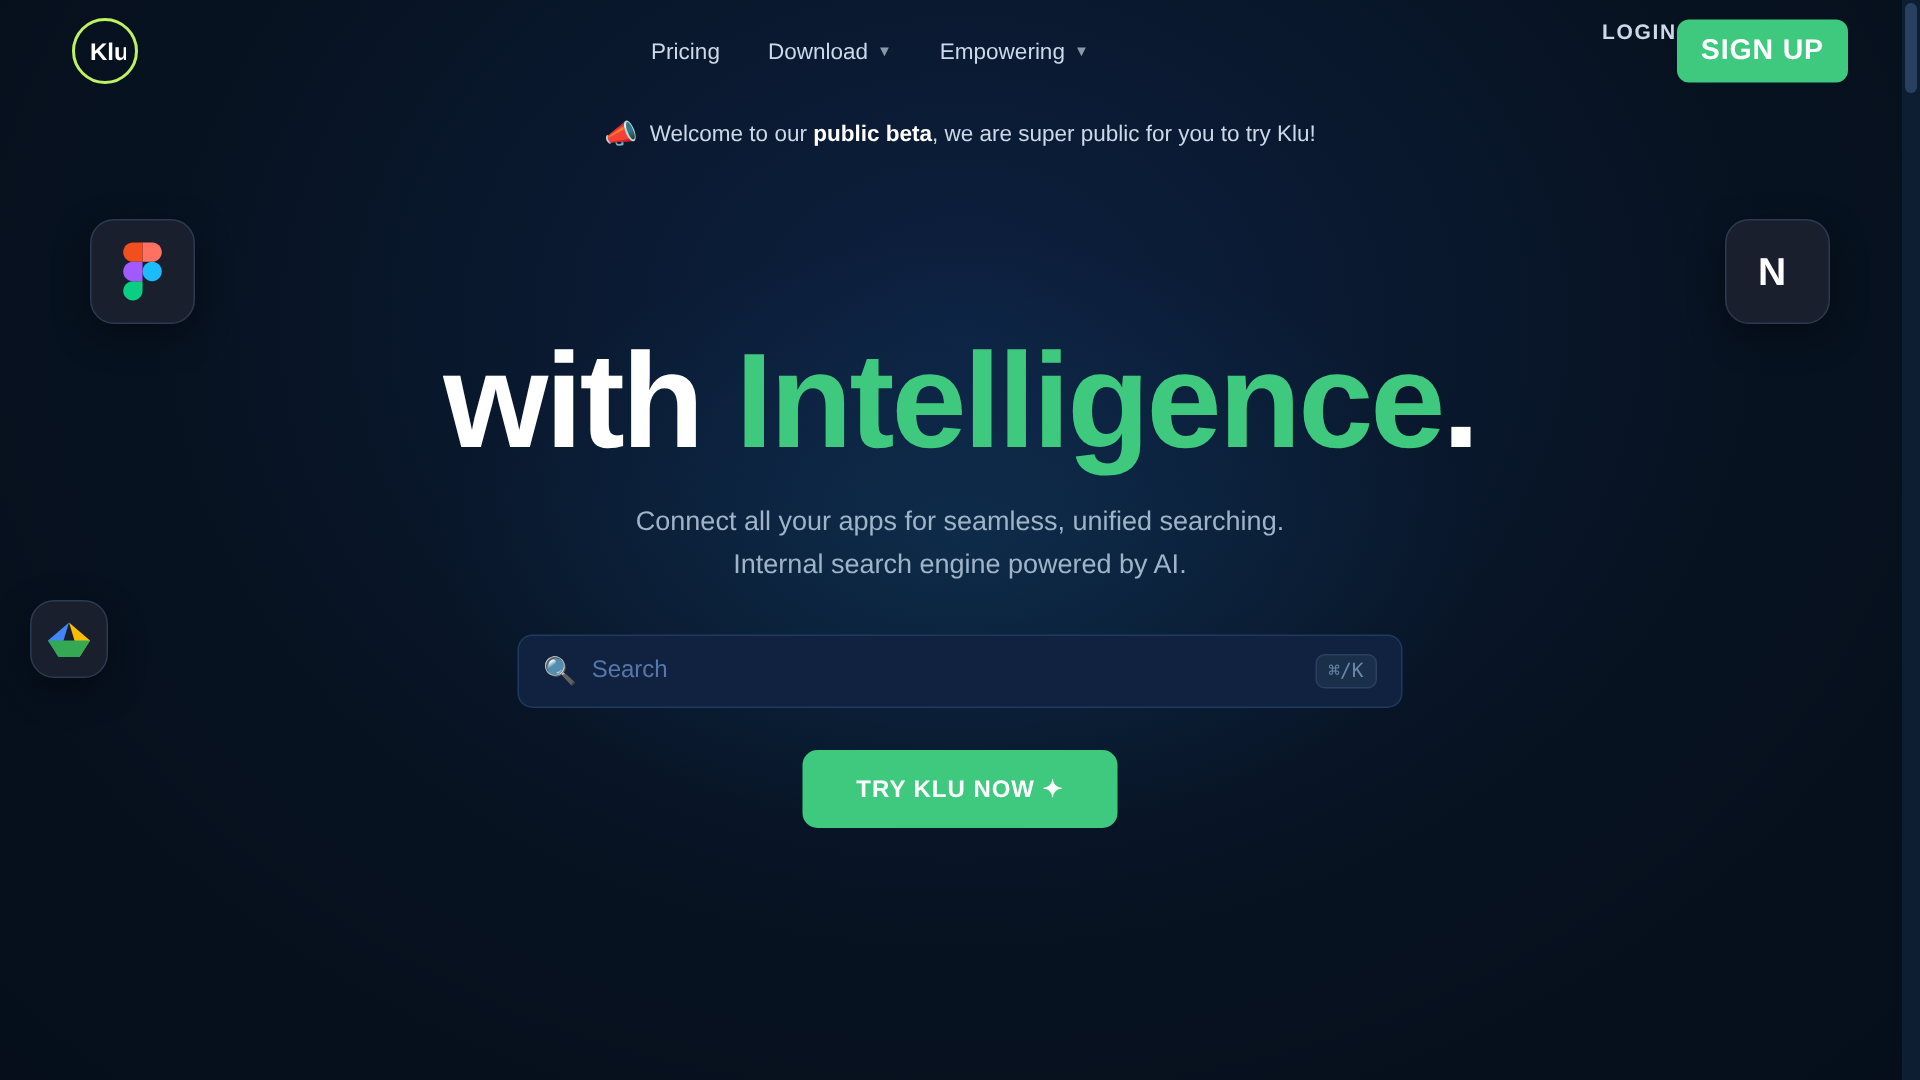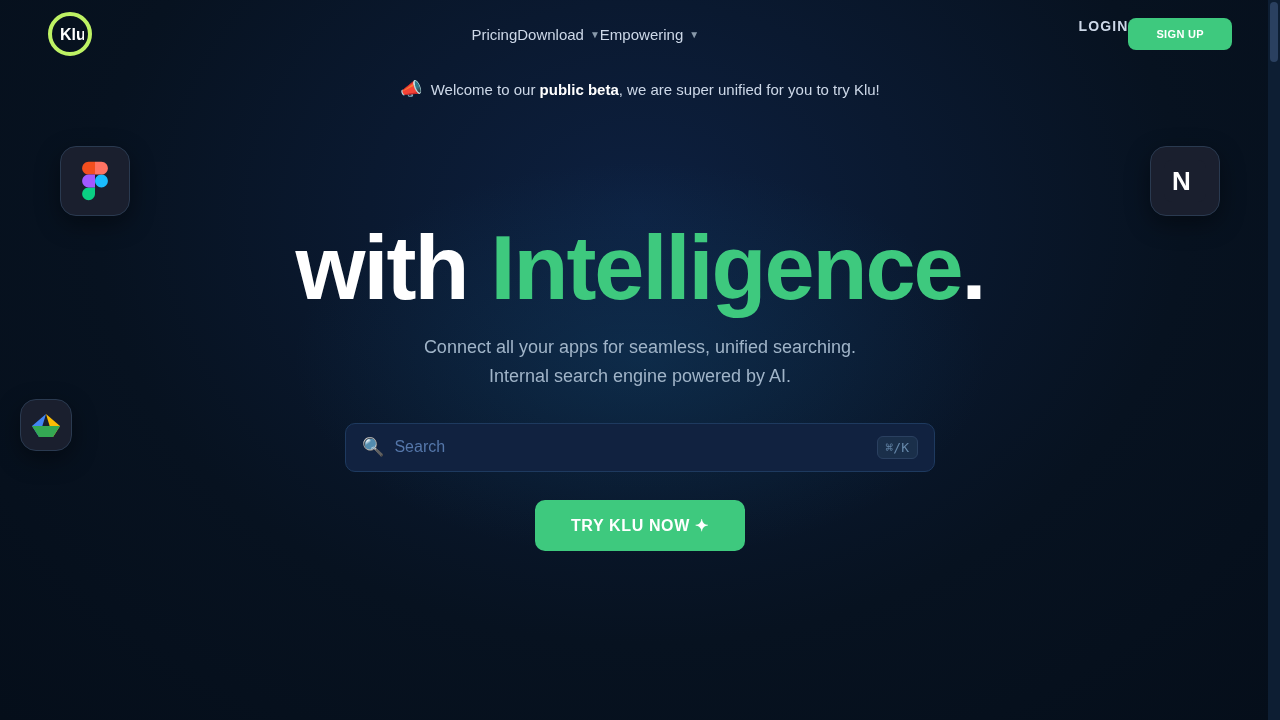--- a/index.html
+++ b/index.html
@@ -21,33 +21,34 @@
       padding: 0 48px;
       height: 68px;
       position: relative;
       z-index: 10;
     }
 
     .nav-logo {
       width: 44px;
       height: 44px;
       border-radius: 50%;
-      border: 4px solid #bef264;
+      border: 2px solid #bef264;
       display: flex;
       align-items: center;
       justify-content: center;
       color: #fff;
       font-size: 16px;
       font-weight: 700;
       flex-shrink: 0;
     }
 
     .nav-center {
       display: flex;
       align-items: center;
+      gap: 32px;
     }
 
     .nav-item {
       color: #cdd8e8;
       font-size: 15px;
       cursor: pointer;
       display: flex;
       align-items: center;
       gap: 6px;
       text-decoration: none;
@@ -68,23 +69,23 @@
       font-size: 14px;
       font-weight: 600;
       letter-spacing: 0.08em;
       cursor: pointer;
       text-transform: uppercase;
     }
 
     .signup-btn {
       background: #3ec97e;
       color: #fff;
-      font-size: 11px;
+      font-size: 19px;
       font-weight: 600;
-      padding: 10px 28px;
+      padding: 10px 16px;
       border-radius: 8px;
       cursor: pointer;
       border: none;
       letter-spacing: 0.03em;
     }
 
     
     .banner {
       display: flex;
       align-items: center;
@@ -311,21 +312,21 @@
 
   <div class="nav-right">
     <span class="login-btn">LOGIN</span>
     <button class="signup-btn">SIGN UP</button>
   </div>
 </nav>
 
 <div class="banner">
   <span class="banner-icon">📣</span>
   <span>
-    <span>Welcome to our </span><span class="banner-bold">public beta</span><span>, we are super unified for you to try Klu!</span>
+    <span>Welcome to our </span><span class="banner-bold">public beta</span><span>, we are super public for you to try Klu!</span>
   </span>
 </div>
 
 <section class="hero">
 
   <div class="floating-icon icon-figma">
     <svg class="figma-svg" viewBox="0 0 38 56" fill="none" xmlns="http://www.w3.org/2000/svg">
       <path d="M19 28C19 23.029 23.029 19 28 19C32.971 19 37 23.029 37 28C37 32.971 32.971 37 28 37C23.029 37 19 32.971 19 28Z" fill="#1ABCFE"></path>
       <path d="M1 46C1 41.029 5.029 37 10 37H19V46C19 50.971 14.971 55 10 55C5.029 55 1 50.971 1 46Z" fill="#0ACF83"></path>
       <path d="M19 1V19H28C32.971 19 37 14.971 37 10C37 5.029 32.971 1 28 1H19Z" fill="#FF7262"></path>

